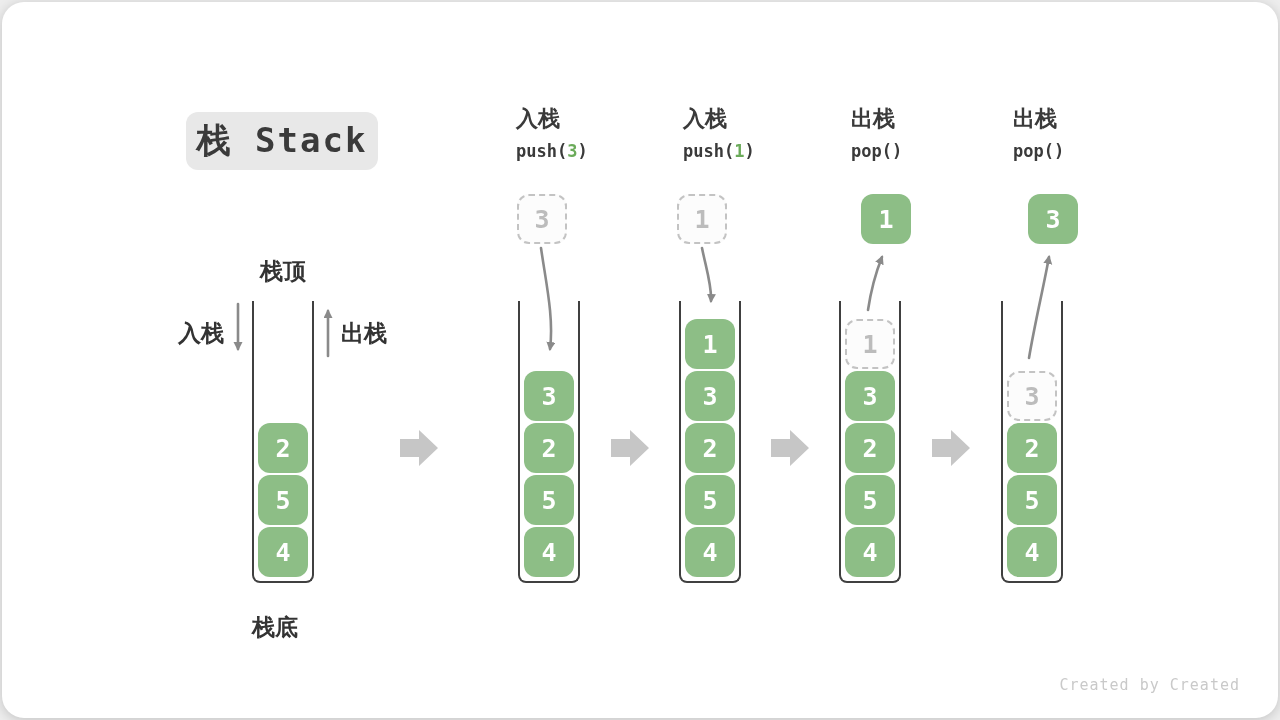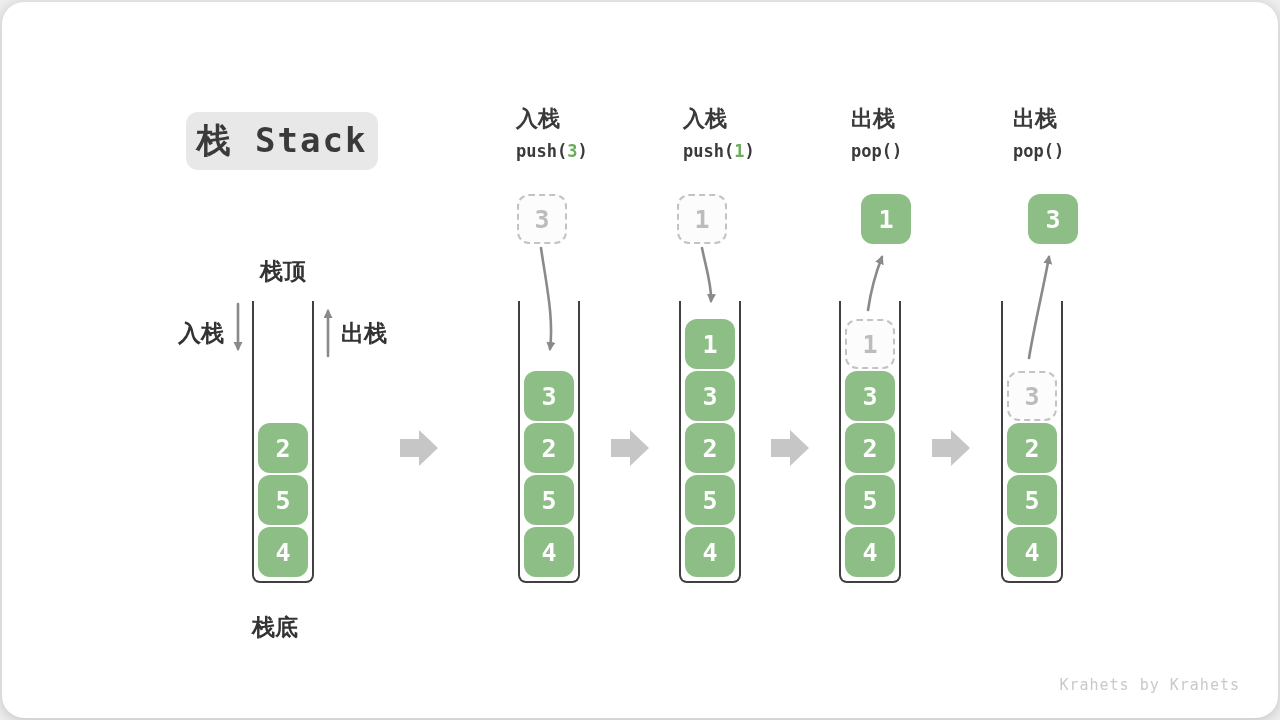--- a/index.html
+++ b/index.html
@@ -111,14 +111,14 @@
     <path d="M702,248 C706,268 712,286 711,301" stroke="#8a8a8a" stroke-width="2.6" fill="none" stroke-linecap="round" marker-end="url(#ah)"></path>
     <path d="M868,310 C871,290 876,272 882,257" stroke="#8a8a8a" stroke-width="2.6" fill="none" stroke-linecap="round" marker-end="url(#ah)"></path>
     <path d="M1029,358 C1035,322 1043,290 1049,257" stroke="#8a8a8a" stroke-width="2.6" fill="none" stroke-linecap="round" marker-end="url(#ah)"></path>
 
     <path d="M0,9 h19 v-9 l19,18 l-19,18 v-9 h-19 z" transform="translate(400,430)" fill="#C6C6C6"></path>
     <path d="M0,9 h19 v-9 l19,18 l-19,18 v-9 h-19 z" transform="translate(611,430)" fill="#C6C6C6"></path>
     <path d="M0,9 h19 v-9 l19,18 l-19,18 v-9 h-19 z" transform="translate(771,430)" fill="#C6C6C6"></path>
     <path d="M0,9 h19 v-9 l19,18 l-19,18 v-9 h-19 z" transform="translate(932,430)" fill="#C6C6C6"></path>
   </svg>
 
-  <div class="watermark">Krahets by Krahets</div>
+  <div class="watermark">Created by Created</div>
 </div>
 
 </body></html>

